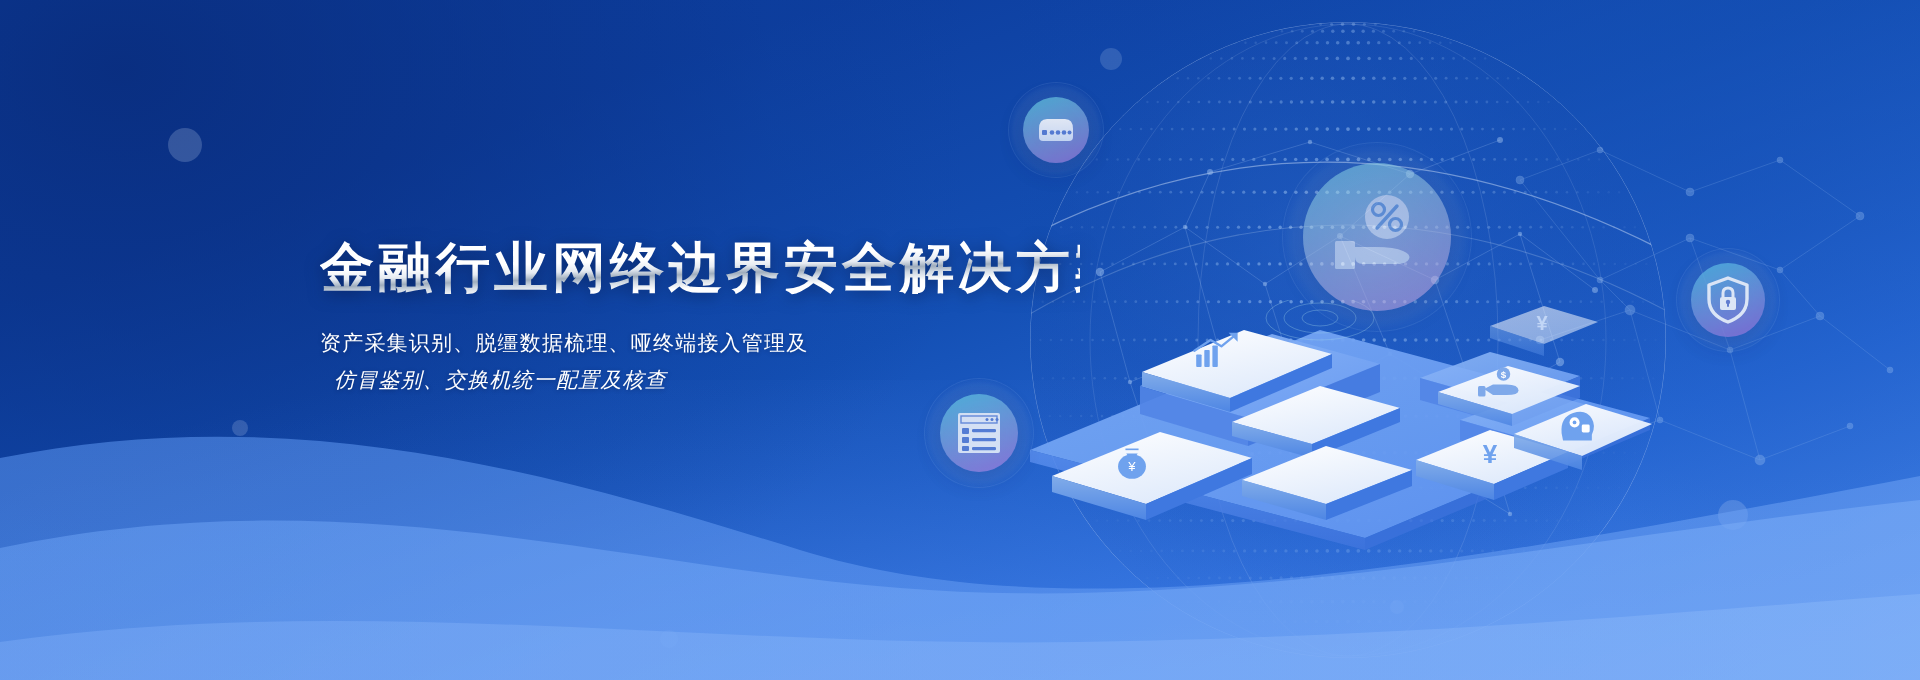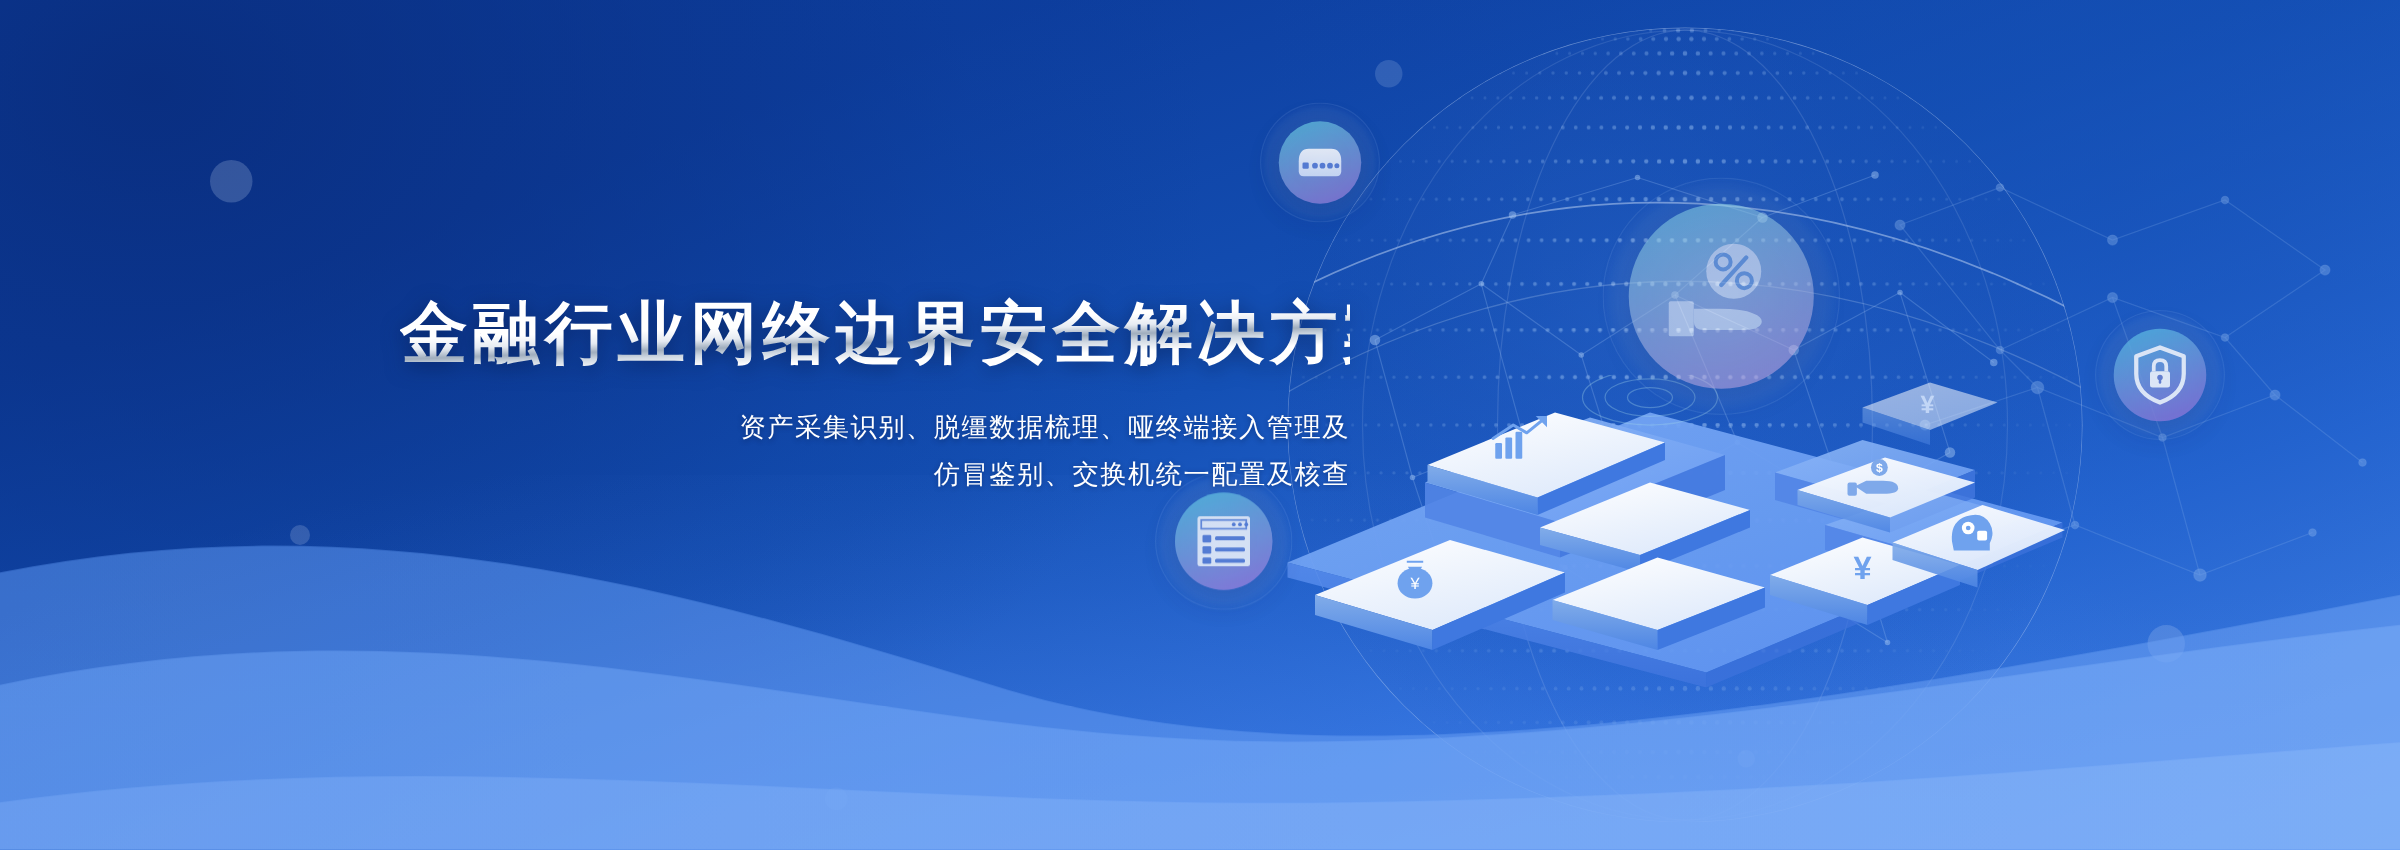--- a/index.html
+++ b/index.html
@@ -80,22 +80,22 @@
   .subtitle {
     margin: 0;
     padding-top: 26px;
     font-size: 21px;
     line-height: 1.78;
     letter-spacing: 1.2px;
     color: #ffffff;
     font-weight: 400;
     text-shadow: 0 1px 4px rgba(4,26,74,0.45);
   }
-  .subtitle-line { display: block; text-align: right; }
-  .subtitle-line.indent { padding-left: 14px; }
+  .subtitle-line { display: block; }
+  .subtitle-line.indent { padding-left: 14px; font-style: italic; }
 
   
   .bubble { position: absolute; pointer-events: none; }
   .bubble .halo {
     position: absolute; inset: 0; border-radius: 50%;
   }
   .bubble .core {
     position: absolute; border-radius: 50%;
     display: flex; align-items: center; justify-content: center;
   }

